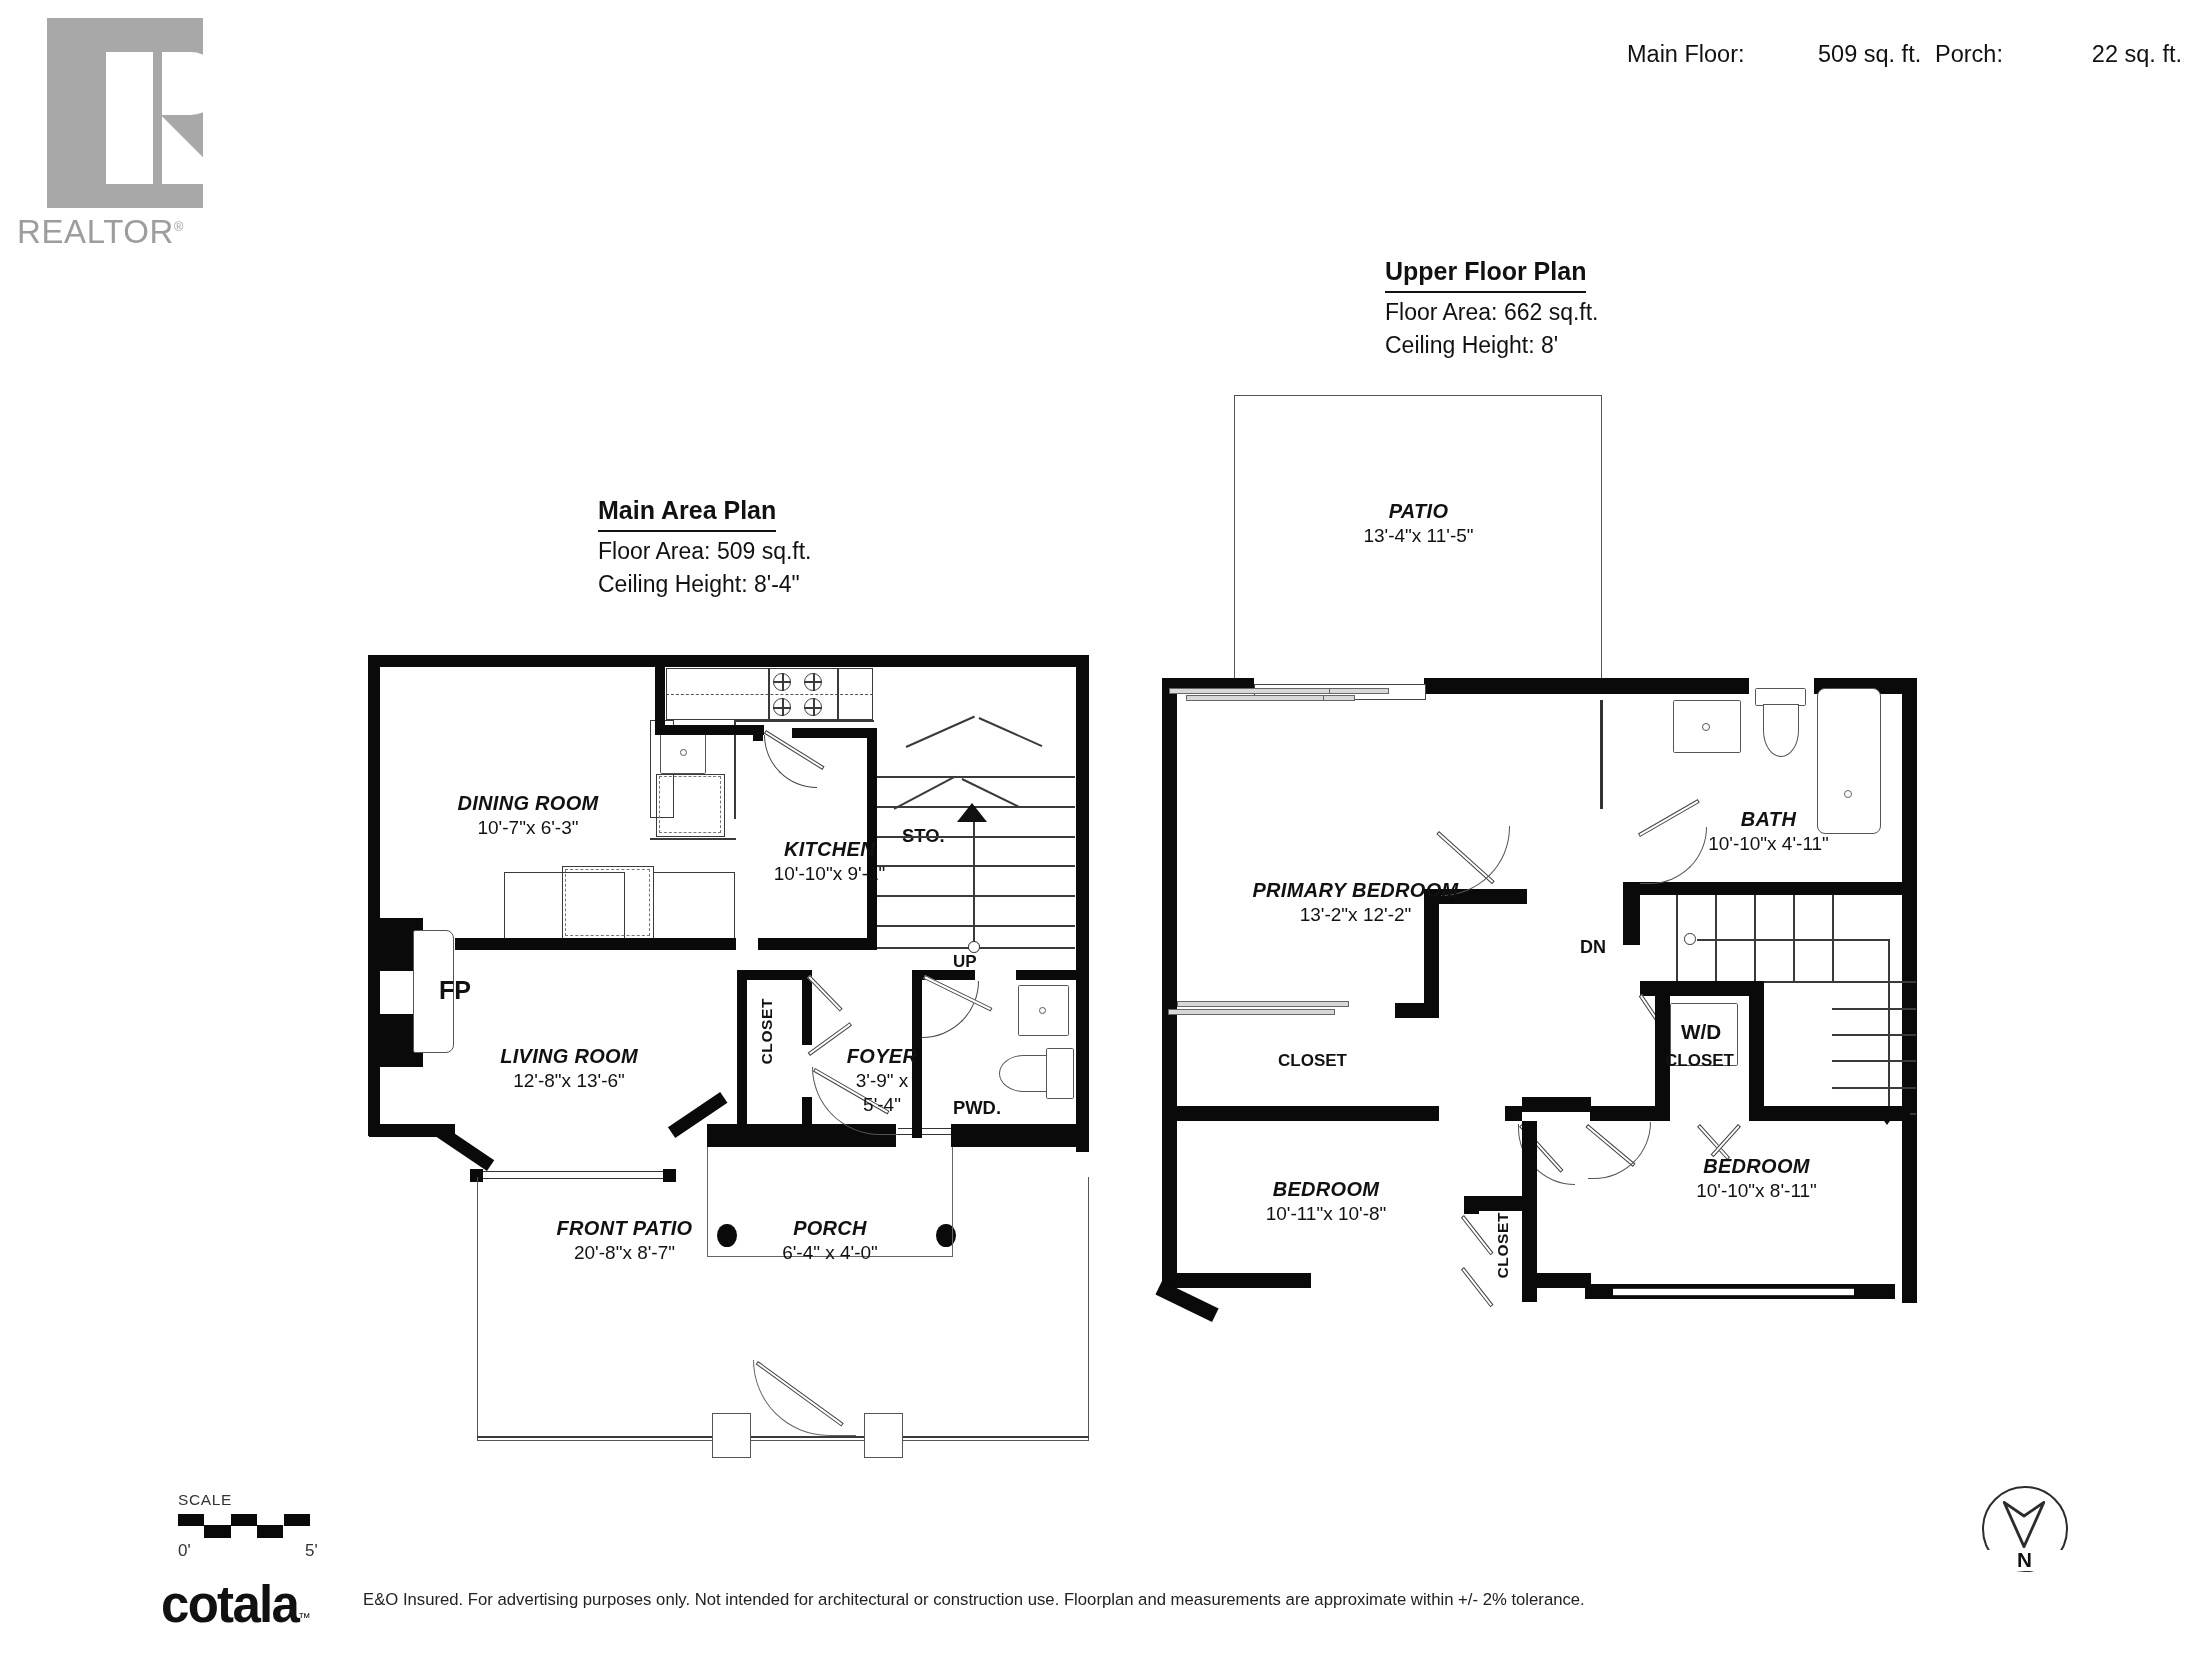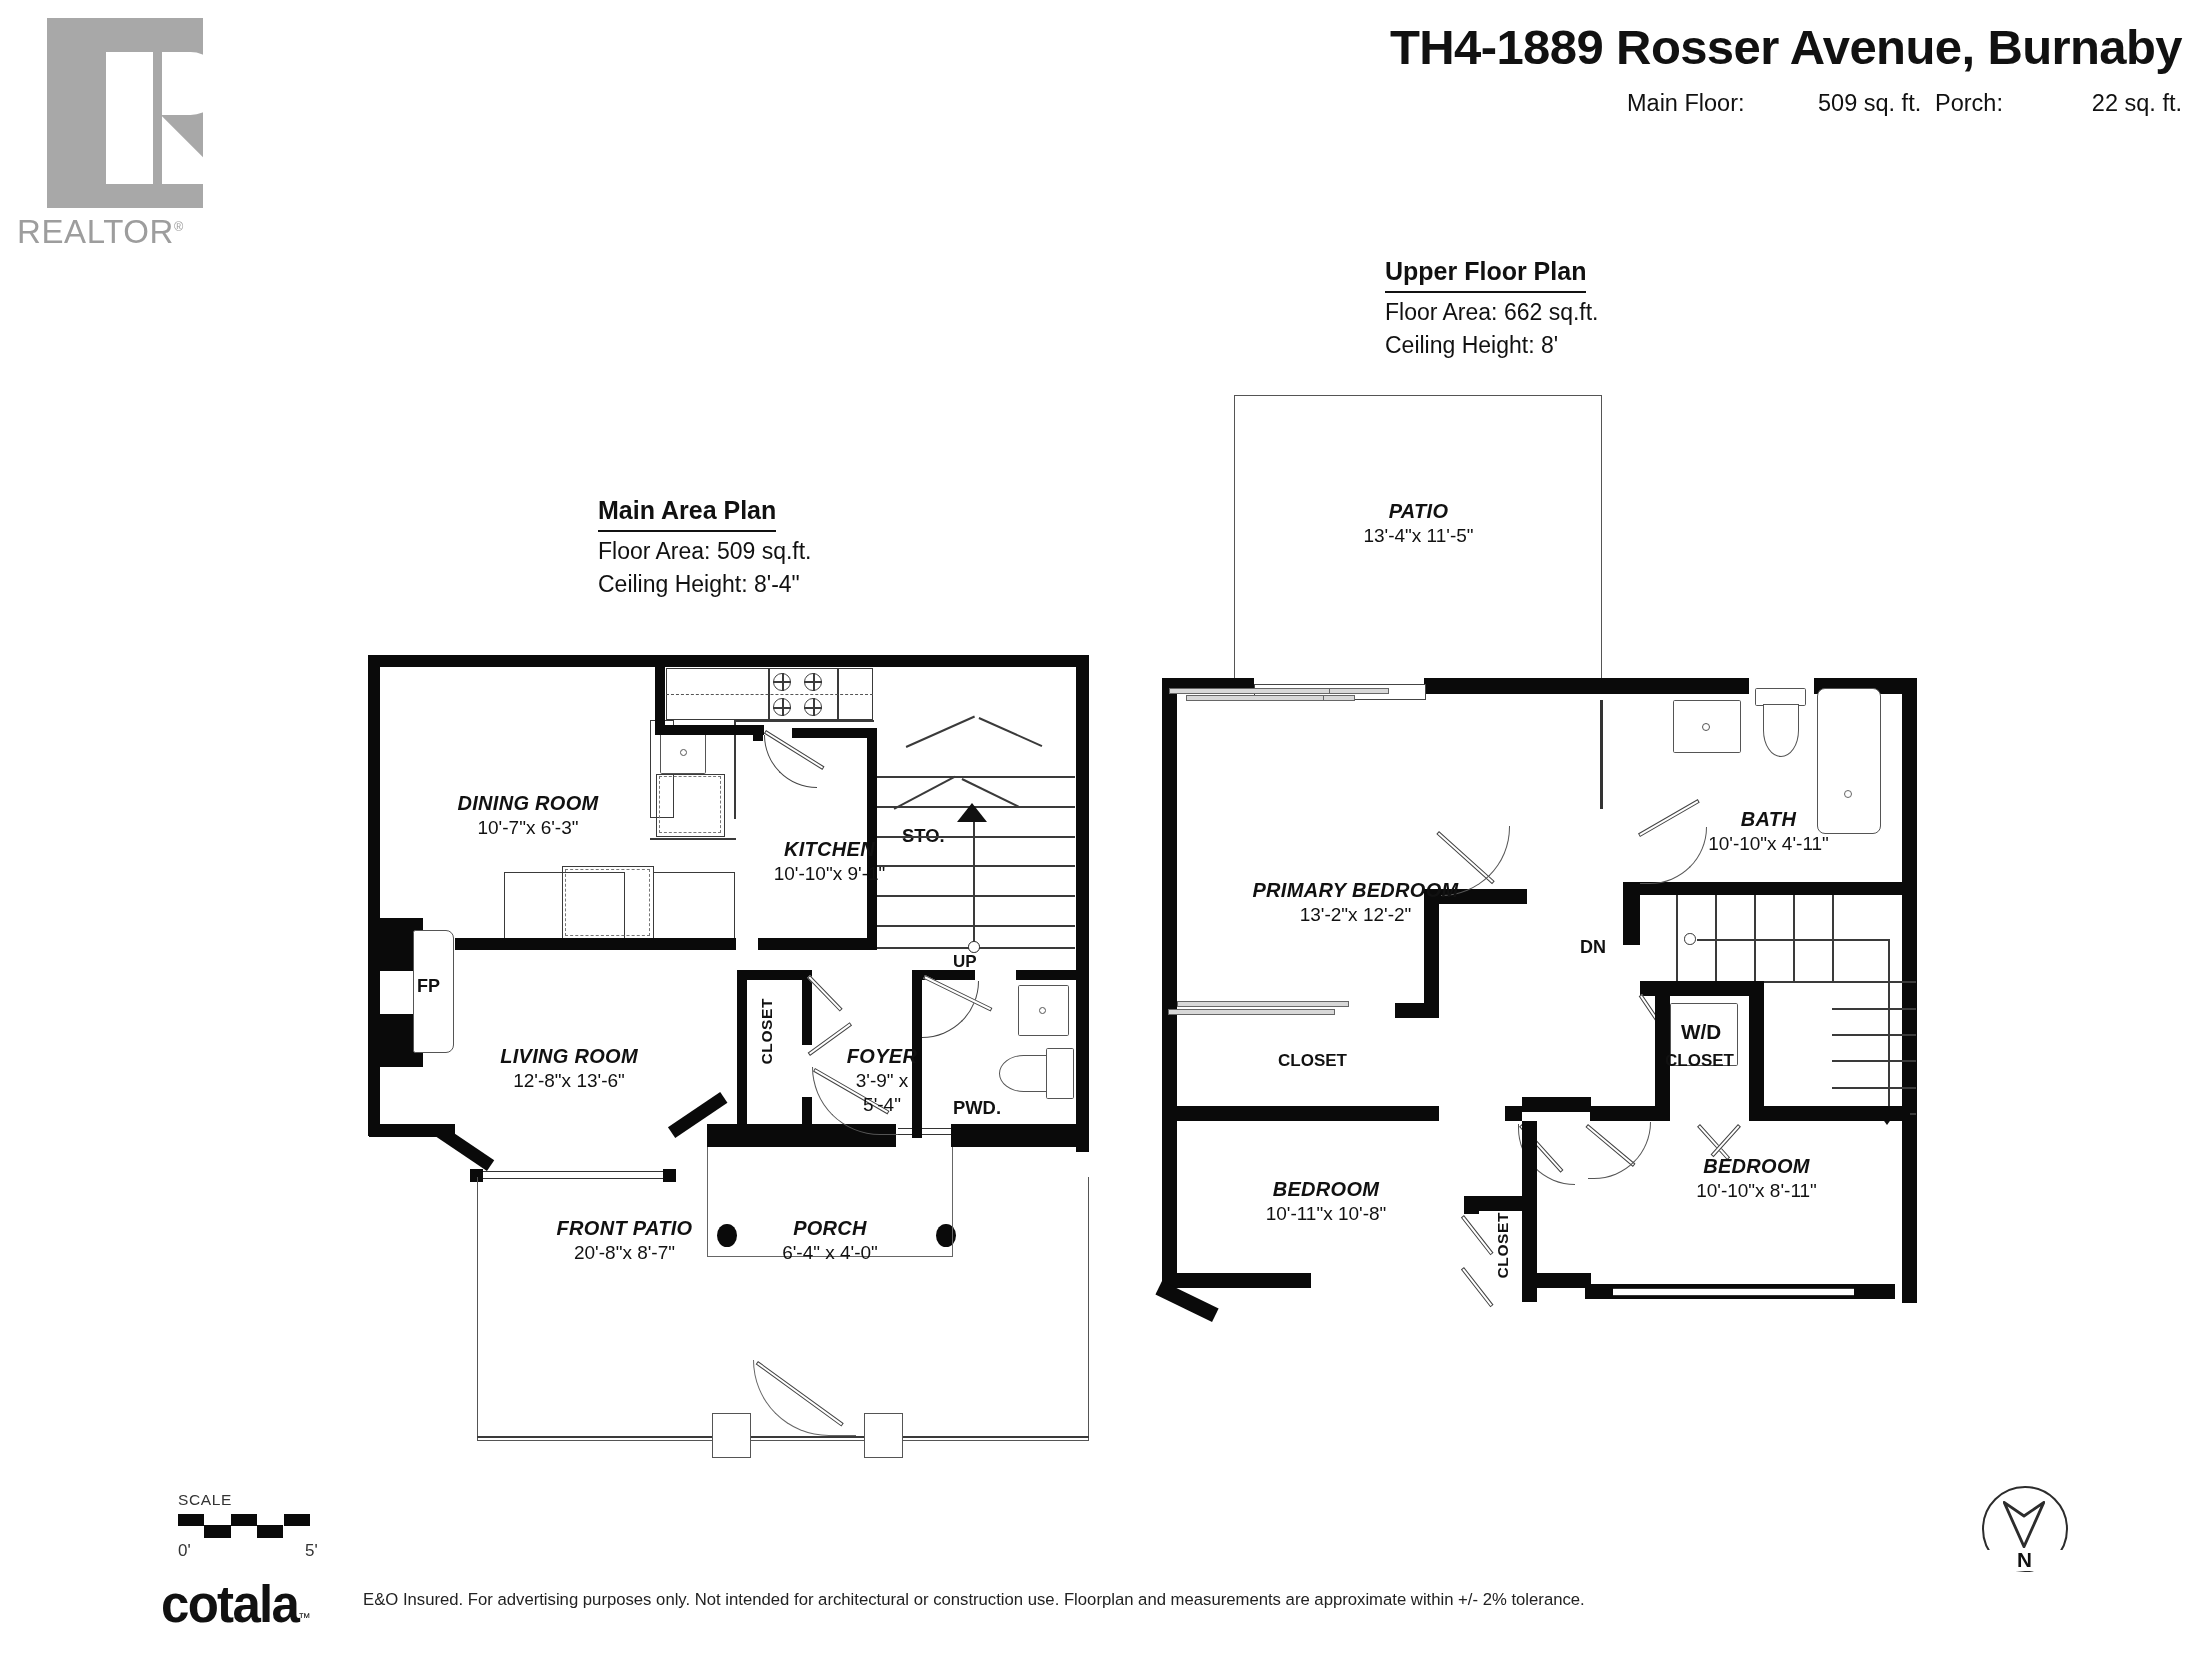--- a/index.html
+++ b/index.html
@@ -124,21 +124,20 @@
     <div class="r-stem"></div>
     <div class="r-bowl-wrap">
       <div class="r-bowl-top"></div>
       <div class="r-leg"></div>
     </div>
   </div>
   <div class="realtor-word"><span>REALTOR</span><sup>®</sup></div>
 </div>
 
 <div class="abs" id="header-block">
-  <div id="addr-title">TH4-1889 Rosser Avenue, Burnaby</div>
   <div class="stat-table">
     <div class="stat-row">
       <span class="c1">Main Floor:</span>
       <span class="c2">509 sq. ft.</span>
       <span class="c3">Porch:</span>
       <span class="c4">22 sq. ft.</span>
     </div>
   </div>
 </div>
 
@@ -170,21 +169,21 @@
   <div class="wall" style="left:319px; top:482px; width:63px; height:12.6px; transform:rotate(-34deg); transform-origin:left bottom;"></div>
 
   <div class="wall" style="left:351px; top:481px; width:190px; height:23px;"></div>
   <div class="wall" style="left:540px; top:481px; width:57px; height:23px; background:#fff;"></div>
   <div class="wall" style="left:595px;top:481px; width:138px; height:23px;"></div>
   <div class="thin" style="left:542px; top:485px; width:53px; height:6.9px; background:#fff; border-top:1.7px solid #333; border-bottom:1.7px solid #333;"></div>
 
   <div class="wall" style="left:11.5px; top:275px; width:55px; height:53px;"></div>
   <div class="wall" style="left:11.5px; top:371px; width:55px; height:53px;"></div>
   <div class="fixture" style="left:57px; top:287px; width:41px; height:123px; border-radius:2.3px 8px 8px 2.3px;"></div>
-  <div class="sm-label" style="left:61px; top:333px; font-size:18px;">FP</div>
+  <div class="sm-label" style="left:83px; top:333px; font-size:25px;">FP</div>
 
   <div class="wall" style="left:299px; top:24px; width:10.3px; height:45px;"></div>
 
   <div class="outline" style="left:310px; top:25px; width:207px; height:52px;"></div>
   <div class="linev" style="left:412px; top:25px; height:52px;"></div>
   <div class="linev" style="left:481px; top:25px; height:52px;"></div>
   <div class="lineh" style="left:310px; top:51px; width:207px; border-top:1.7px dashed #555; background:none; height:0;"></div>
 
   <div class="abs" style="left:417px; top:30px; width:18.4px; height:18.4px; border:1.7px solid #444; border-radius:50%;"></div>
   <div class="abs" style="left:448px; top:30px; width:18.4px; height:18.4px; border:1.7px solid #444; border-radius:50%;"></div>

